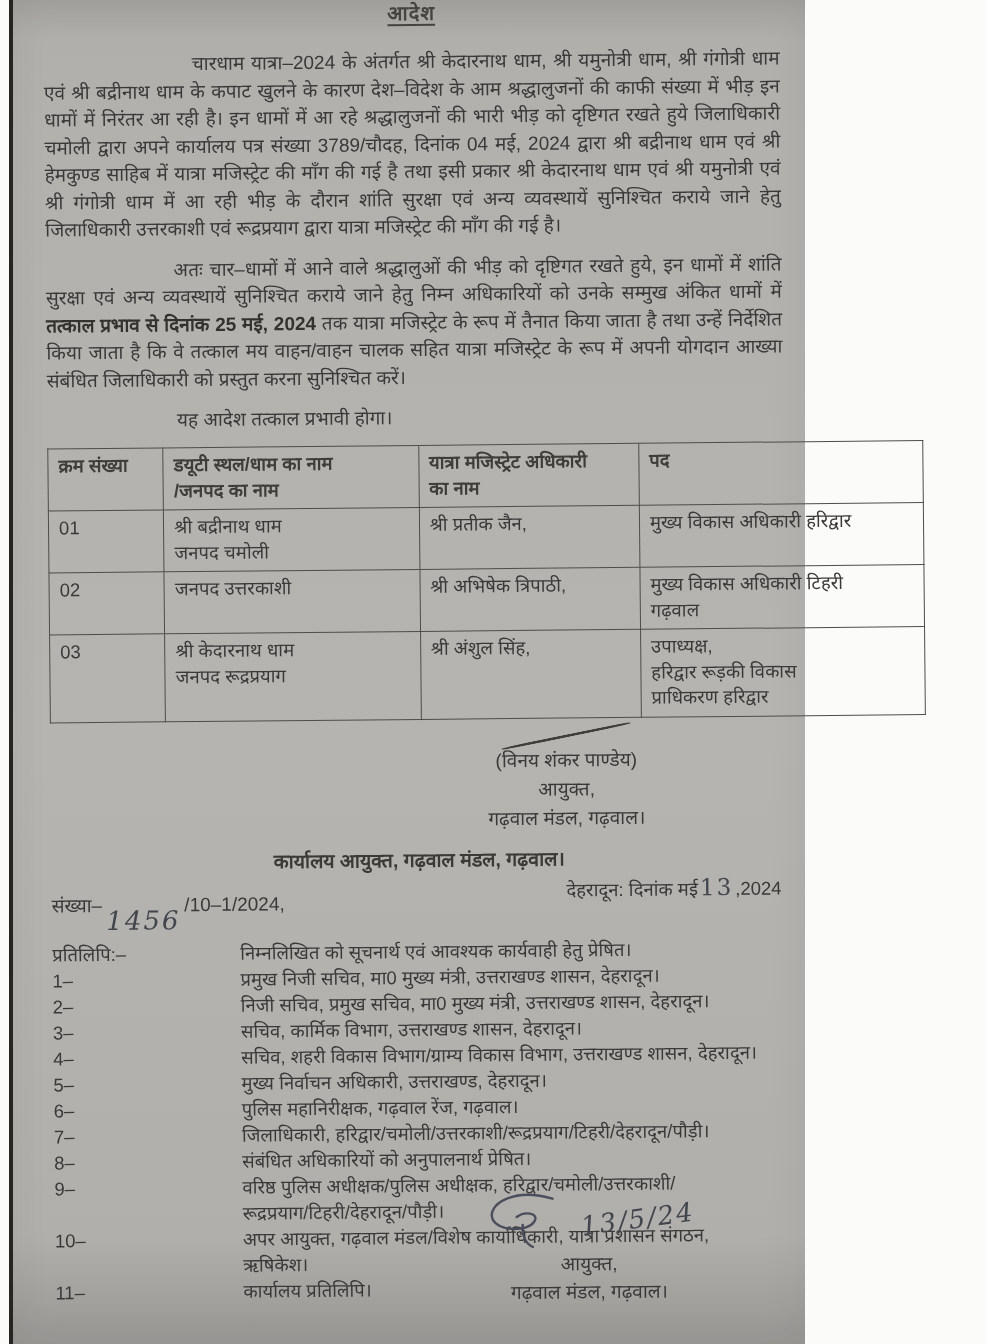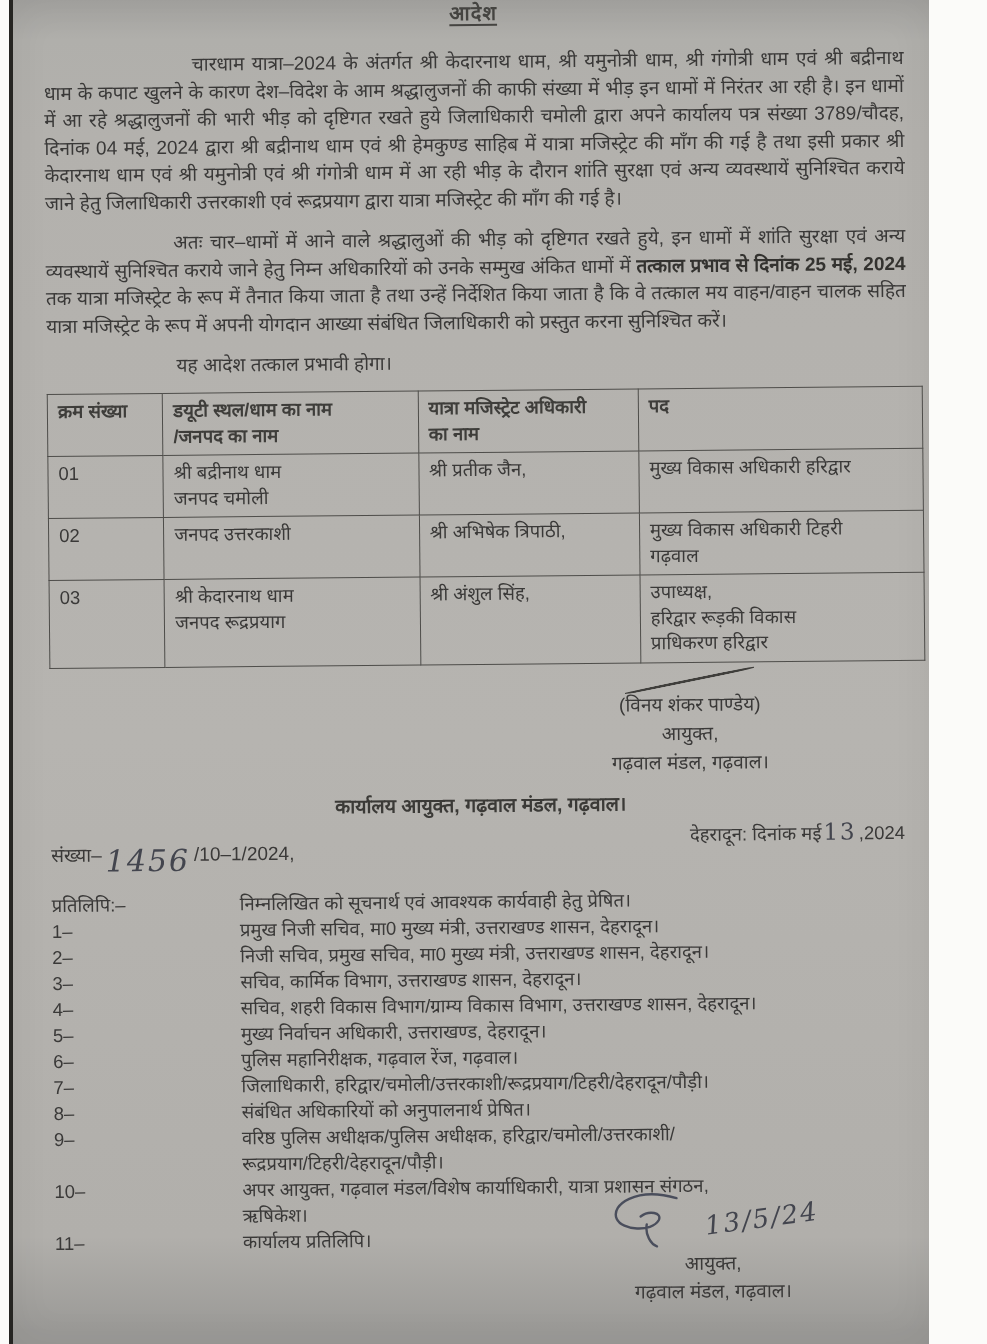--- a/index.html
+++ b/index.html
@@ -10,21 +10,21 @@
   }
   html,body{margin:0;padding:0;}
   body{
     width:987px;height:1344px;position:relative;overflow:hidden;
     background:#fbfbf9;
     font-family:"Liberation Sans","DejaVu Sans",sans-serif;
     color:var(--ink);
   }
   .edge-line{position:absolute;left:9px;top:0;width:4px;height:1344px;background:#262522;}
   .page{
-    position:absolute;left:13px;top:0;width:916px;height:1344px;
+    position:absolute;left:13px;top:0;width:792px;height:1344px;
     background:linear-gradient(180deg,#a4a3a0 0%,#b0afab 3%,var(--paper) 10%,#b6b4b0 55%,#b1afab 92%,#9b9a97 99%);
     box-shadow:inset 0 0 40px rgba(0,0,0,0.06);
   }
   .content{
     position:absolute;left:0;top:2px;width:100%;height:100%;
     padding:0 26px 0 30px;box-sizing:border-box;
     transform:rotate(-0.55deg);transform-origin:50% 0;
   }
   .title{
     text-align:center;font-size:20px;font-weight:700;letter-spacing:1px;
@@ -60,21 +60,21 @@
   .office-line{
     text-align:center;font-weight:700;font-size:19.5px;margin-top:12px;color:#3b3a37;
   }
   .ref-row{display:flex;justify-content:space-between;align-items:flex-start;margin-top:2px;}
   .dateline{font-size:18.5px;font-weight:500;margin:2px 6px 0 0;white-space:nowrap;}
   .refline{font-size:19px;font-weight:500;margin-top:10px;white-space:nowrap;}
   .hand{
     font-family:"DejaVu Serif","Liberation Serif",serif;
     color:var(--hand);letter-spacing:2px;
   }
-  .hand-no{font-size:30px;font-style:italic;position:relative;top:10px;padding:0 4px;}
+  .hand-no{font-size:26px;font-style:italic;position:relative;top:18px;padding:0 4px;}
   .hand-day{font-size:23px;padding:0 2px;margin-top:24px;}
   .copy-section{margin-top:24px;position:relative;}
   .copy-row{display:flex;align-items:flex-start;}
   .cno{width:188px;flex:0 0 188px;font-size:18.5px;font-weight:500;line-height:26px;}
   .ctxt{flex:1;font-size:18.5px;font-weight:500;line-height:26px;white-space:pre-line;}
   .bottom-sign{
     position:absolute;right:78px;top:1188px;width:300px;text-align:center;
     font-size:19px;line-height:28px;font-weight:500;
   }
   .sig-row{display:flex;align-items:center;justify-content:center;gap:6px;height:62px;}

